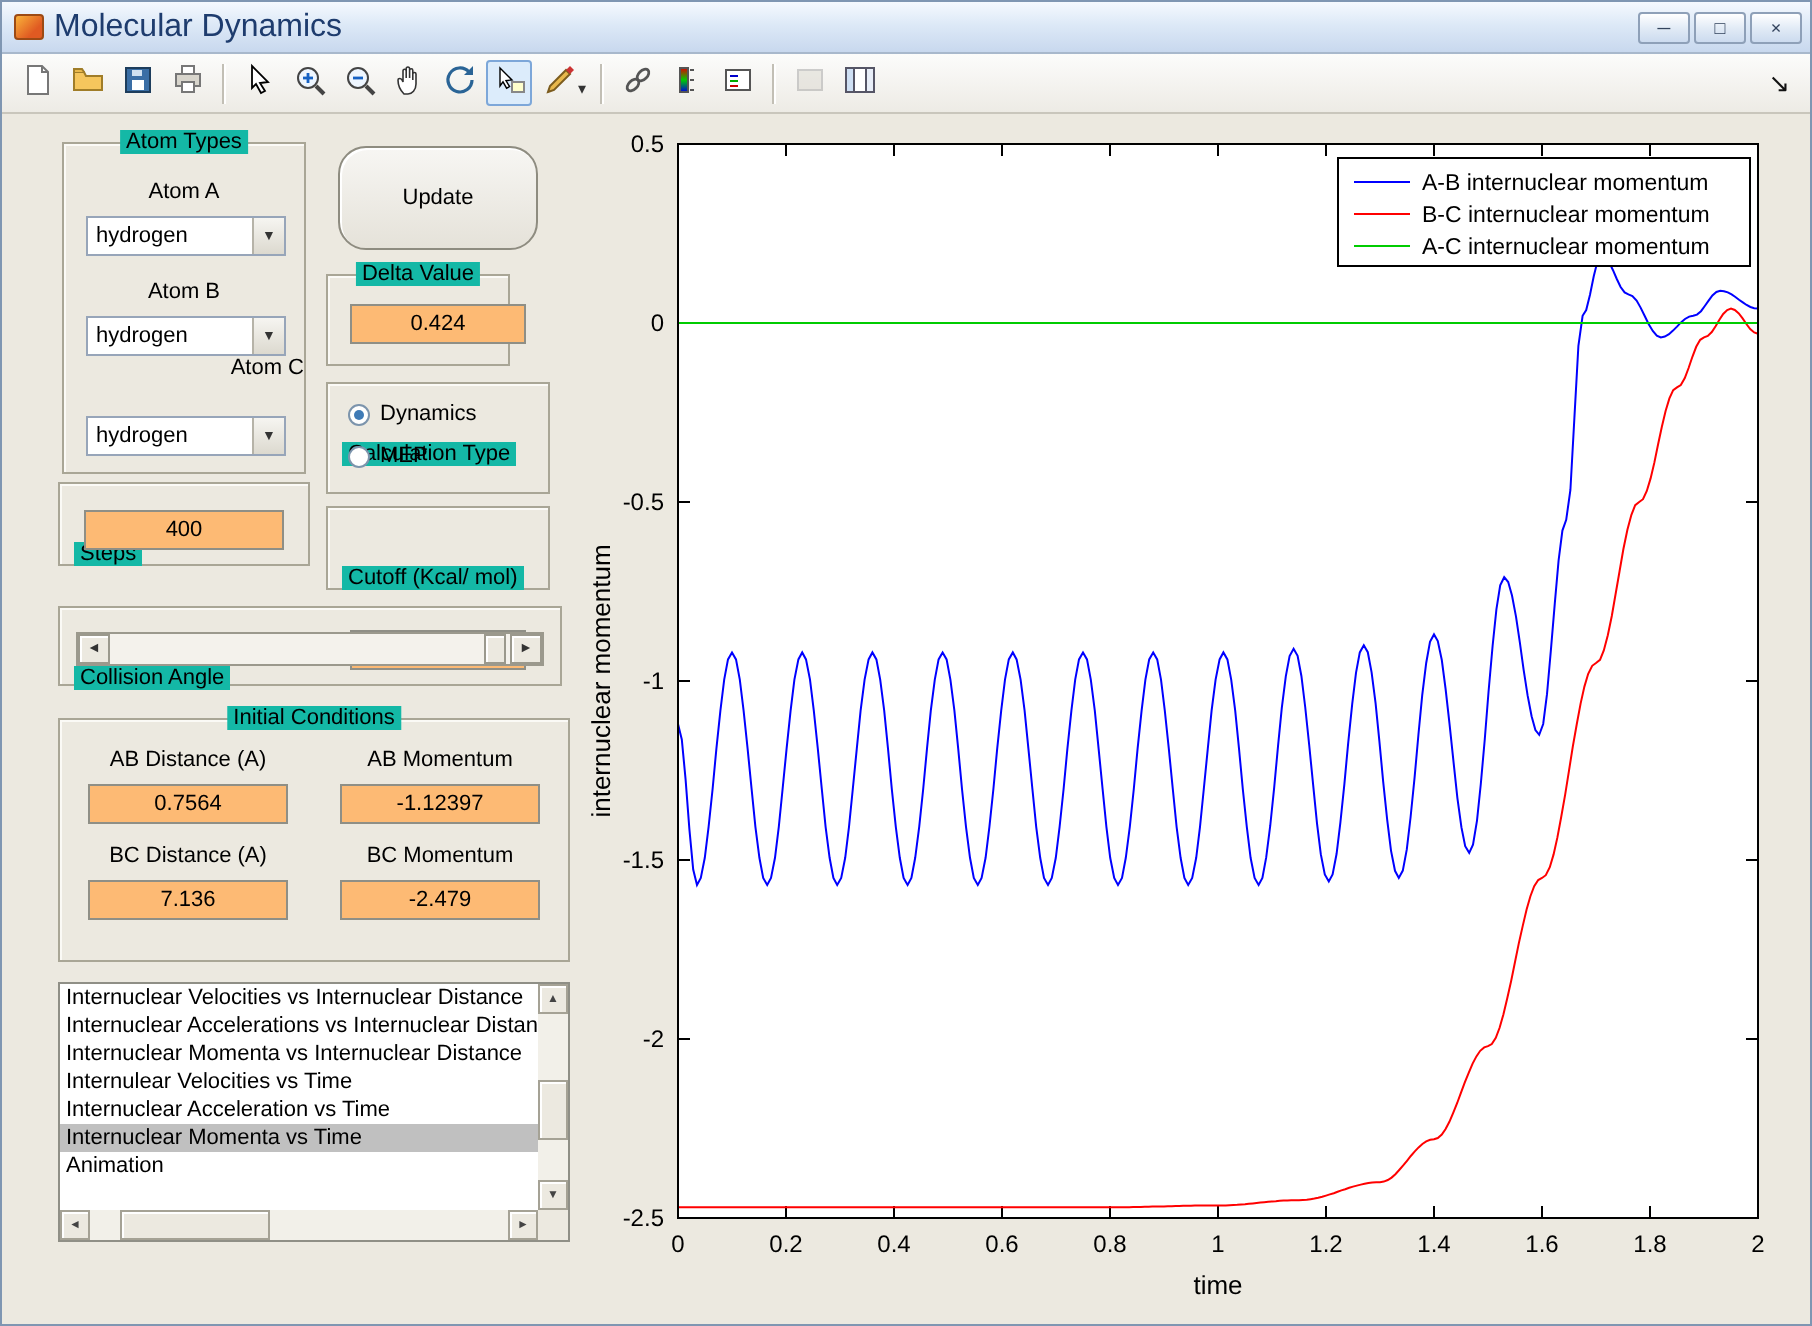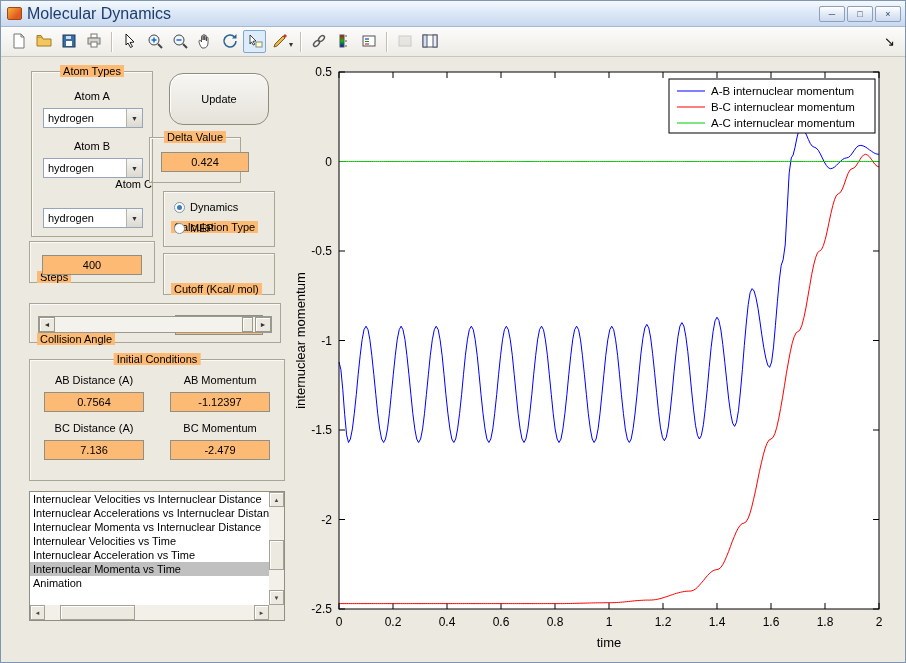--- a/index.html
+++ b/index.html
@@ -18,21 +18,21 @@
   .toolbar{position:absolute;left:0;top:26px;right:0;height:30px;background:linear-gradient(#fcfcfb,#edebe5);border-bottom:1px solid #c9c6bc;display:flex;align-items:center;padding:0 5px;}
   .tbtn{width:23px;height:23px;display:flex;align-items:center;justify-content:center;border:1px solid transparent;border-radius:2px;margin:0 1px;}
   .tbtn.pressed{background:#dcecfb;border-color:#7da7d9;}
   .tbtn.disabled{opacity:.45;}
   .tsep{width:1px;height:20px;background:#c2bfb5;margin:0 5px;box-shadow:1px 0 0 #fff;}
   .caret{font-size:8px;color:#333;margin:6px 2px 0 -3px;}
   .dock-arrow{margin-left:auto;font-size:13px;color:#111;padding-right:5px;}
 
   
   .group{position:absolute;border:1px solid #a9a696;box-shadow:inset 1px 1px 0 #fbfaf6;}
-  .group-title{position:absolute;top:-7px;background:#fdba74;padding:0 3px;font-size:11px;white-space:nowrap;}
+  .group-title{position:absolute;top:-7px;background:#14b8a6;padding:0 3px;font-size:11px;white-space:nowrap;}
   .gt-center{left:50%;transform:translateX(-50%);}
   .gt-left{left:7px;margin-top:36px;}
   .panel-label{position:absolute;left:0;width:100%;text-align:center;font-size:11px;}
   .field{position:absolute;background:#fdba74;border:1px solid #8f8f86;text-align:center;line-height:18px;height:20px;font-size:11px;}
   .combo{position:absolute;height:20px;background:#fff;border:1px solid #97a5b9;display:flex;}
   .combo-text{flex:1;line-height:18px;padding-left:4px;overflow:hidden;white-space:nowrap;font-size:11px;}
   .combo-btn{width:16px;border-left:1px solid #b6b3a8;background:linear-gradient(#f6f5f1,#dcd9cf);display:flex;align-items:center;justify-content:center;font-size:7px;color:#333;}
 
   .update-btn{position:absolute;left:168px;top:72px;width:100px;height:52px;background:linear-gradient(#f7f6f3,#e5e2d9);border:1px solid #8e8c80;border-radius:14px;box-shadow:inset 1px 1px 0 #fff;display:flex;align-items:center;justify-content:center;font-size:11px;}
 
@@ -211,21 +211,21 @@
     </div>
     <div class="panel-label" style="top:106px;text-align:right;">Atom C</div>
     <div class="combo" style="left:11px;top:136px;width:100px;">
       <span class="combo-text">hydrogen</span>
       <span class="combo-btn">▼</span>
     </div>
   </div>
 
   <div class="update-btn">Update</div>
 
-  <div class="group" style="left:148px;top:136px;width:92px;height:46px;">
+  <div class="group" style="left:162px;top:136px;width:92px;height:46px;">
     <span class="group-title gt-center">Delta Value</span>
     <div class="field" style="left:11px;top:14px;width:88px;">0.424</div>
   </div>
 
   <div class="group" style="left:162px;top:190px;width:112px;height:56px;">
     <span class="group-title gt-left">Calculation Type</span>
     <div class="radio-row" style="top:9px;">
       <span class="radio checked"></span>
       <span>Dynamics</span>
     </div>

